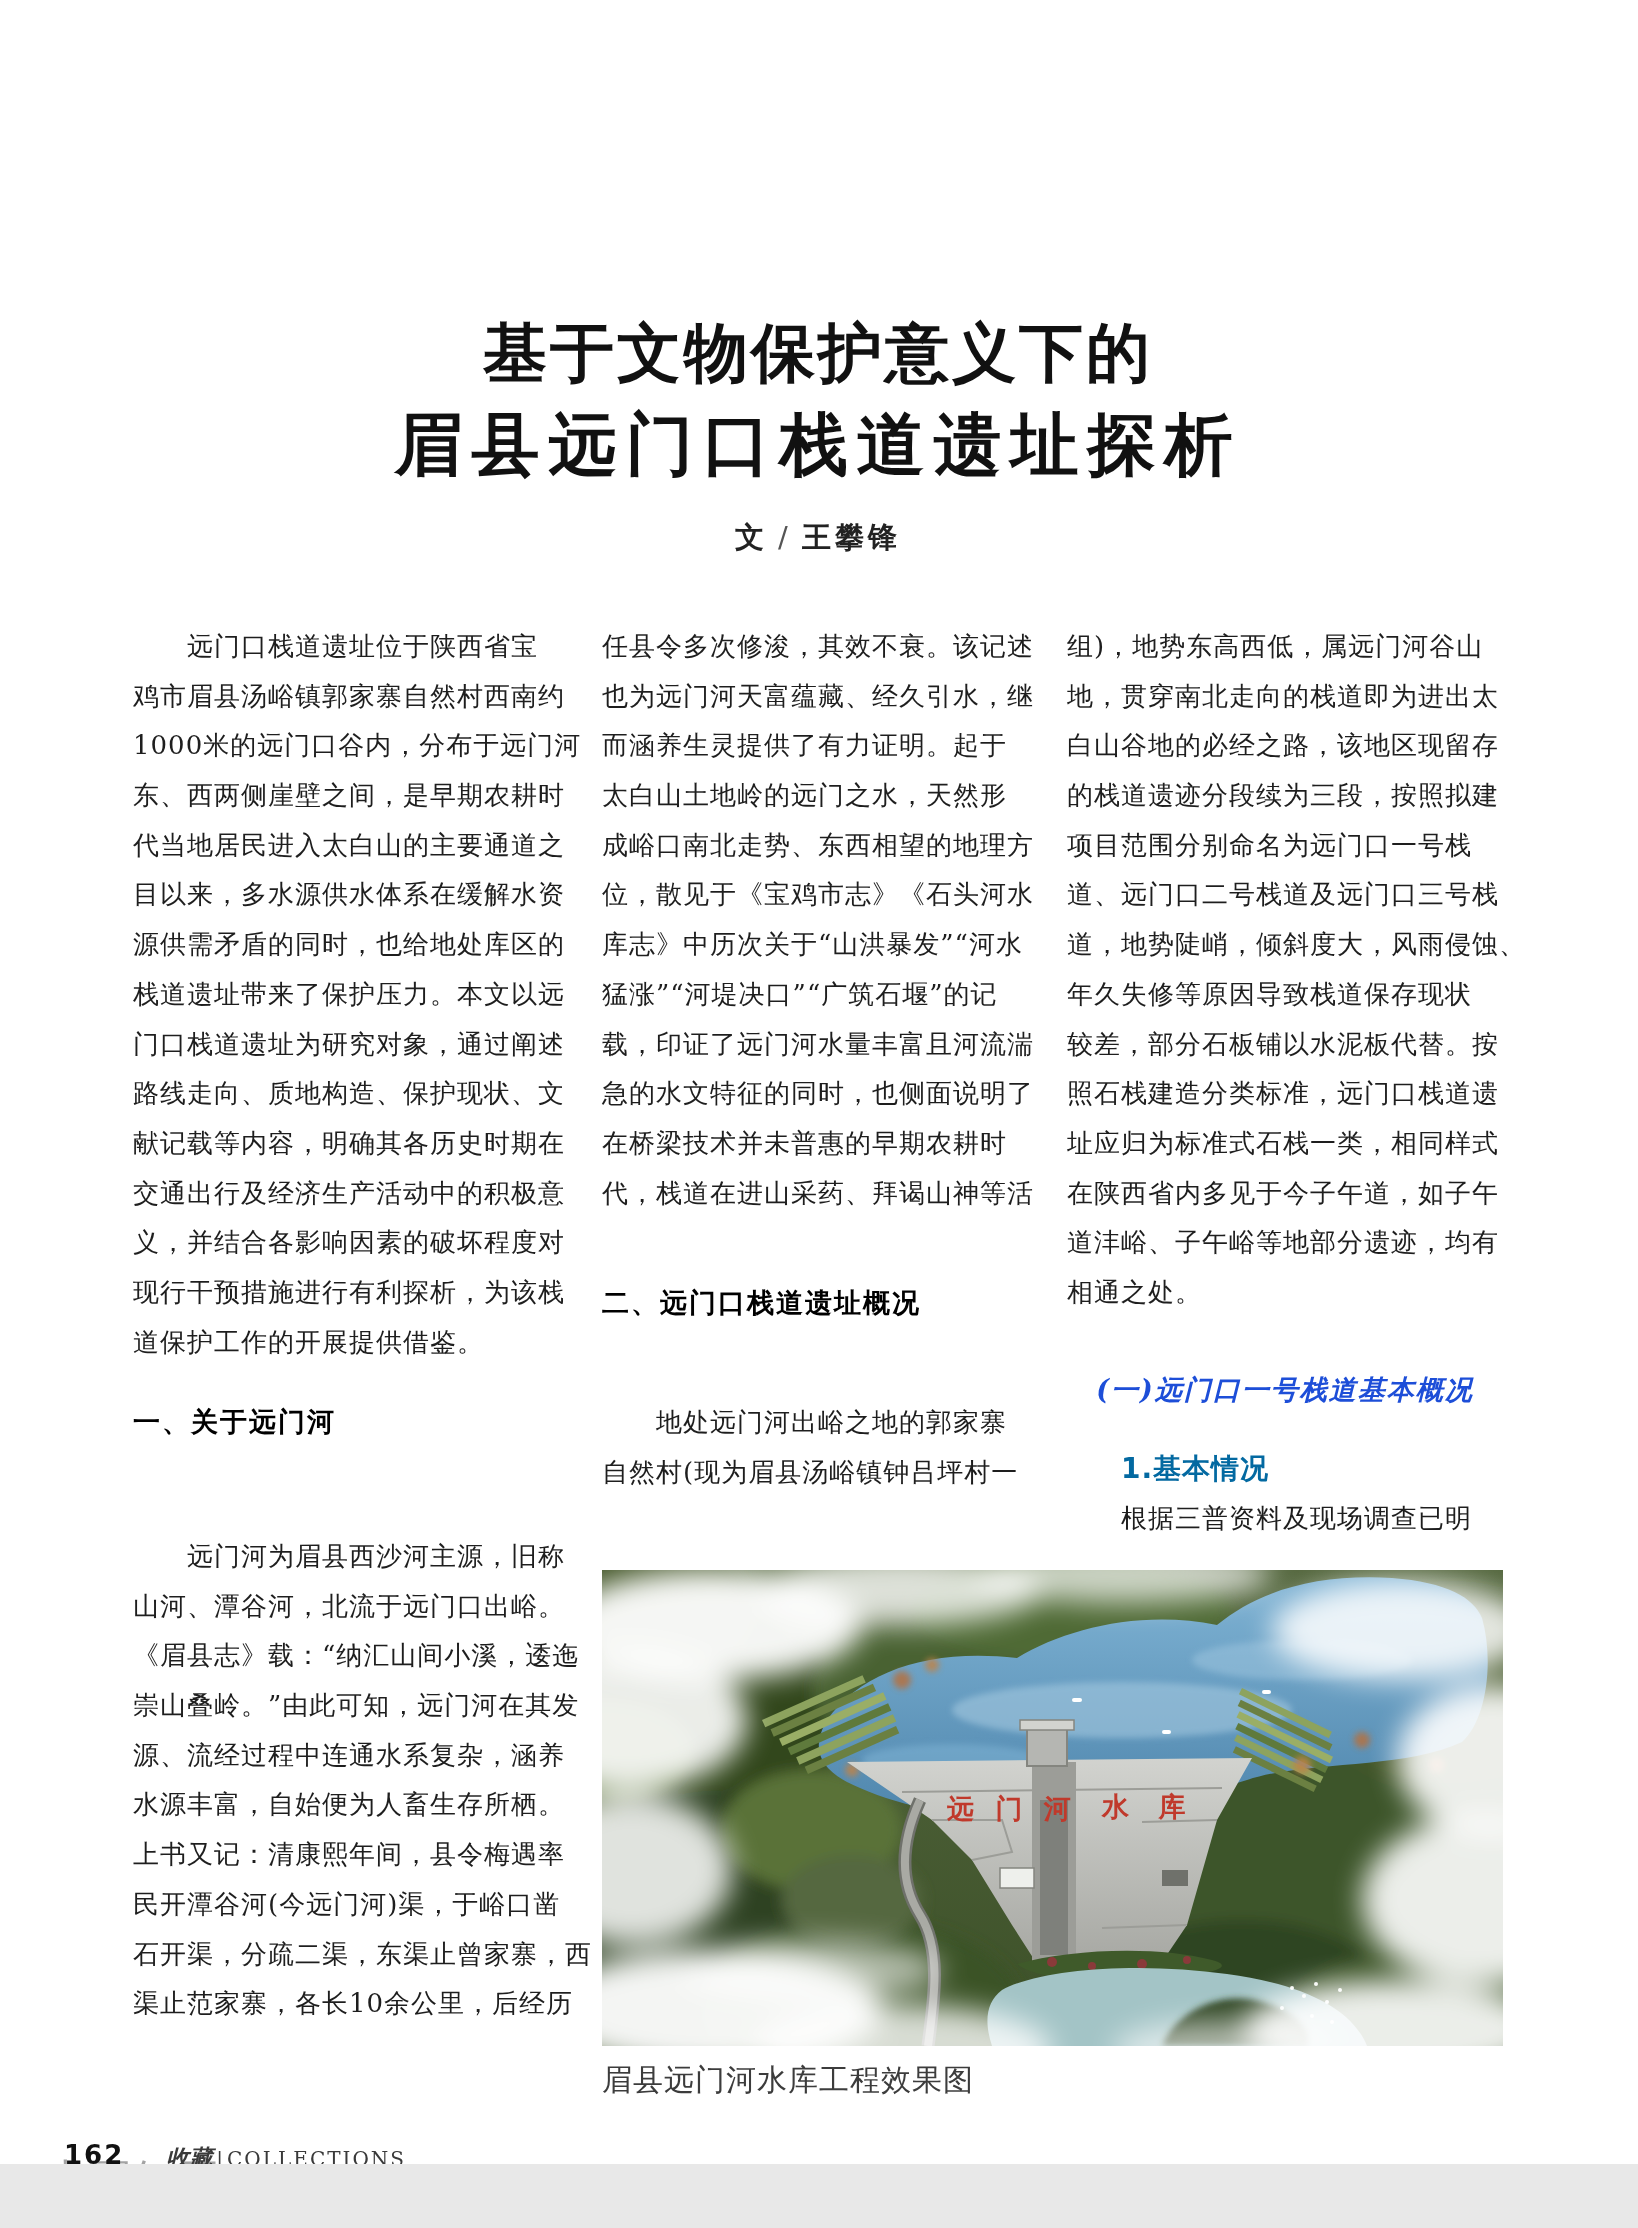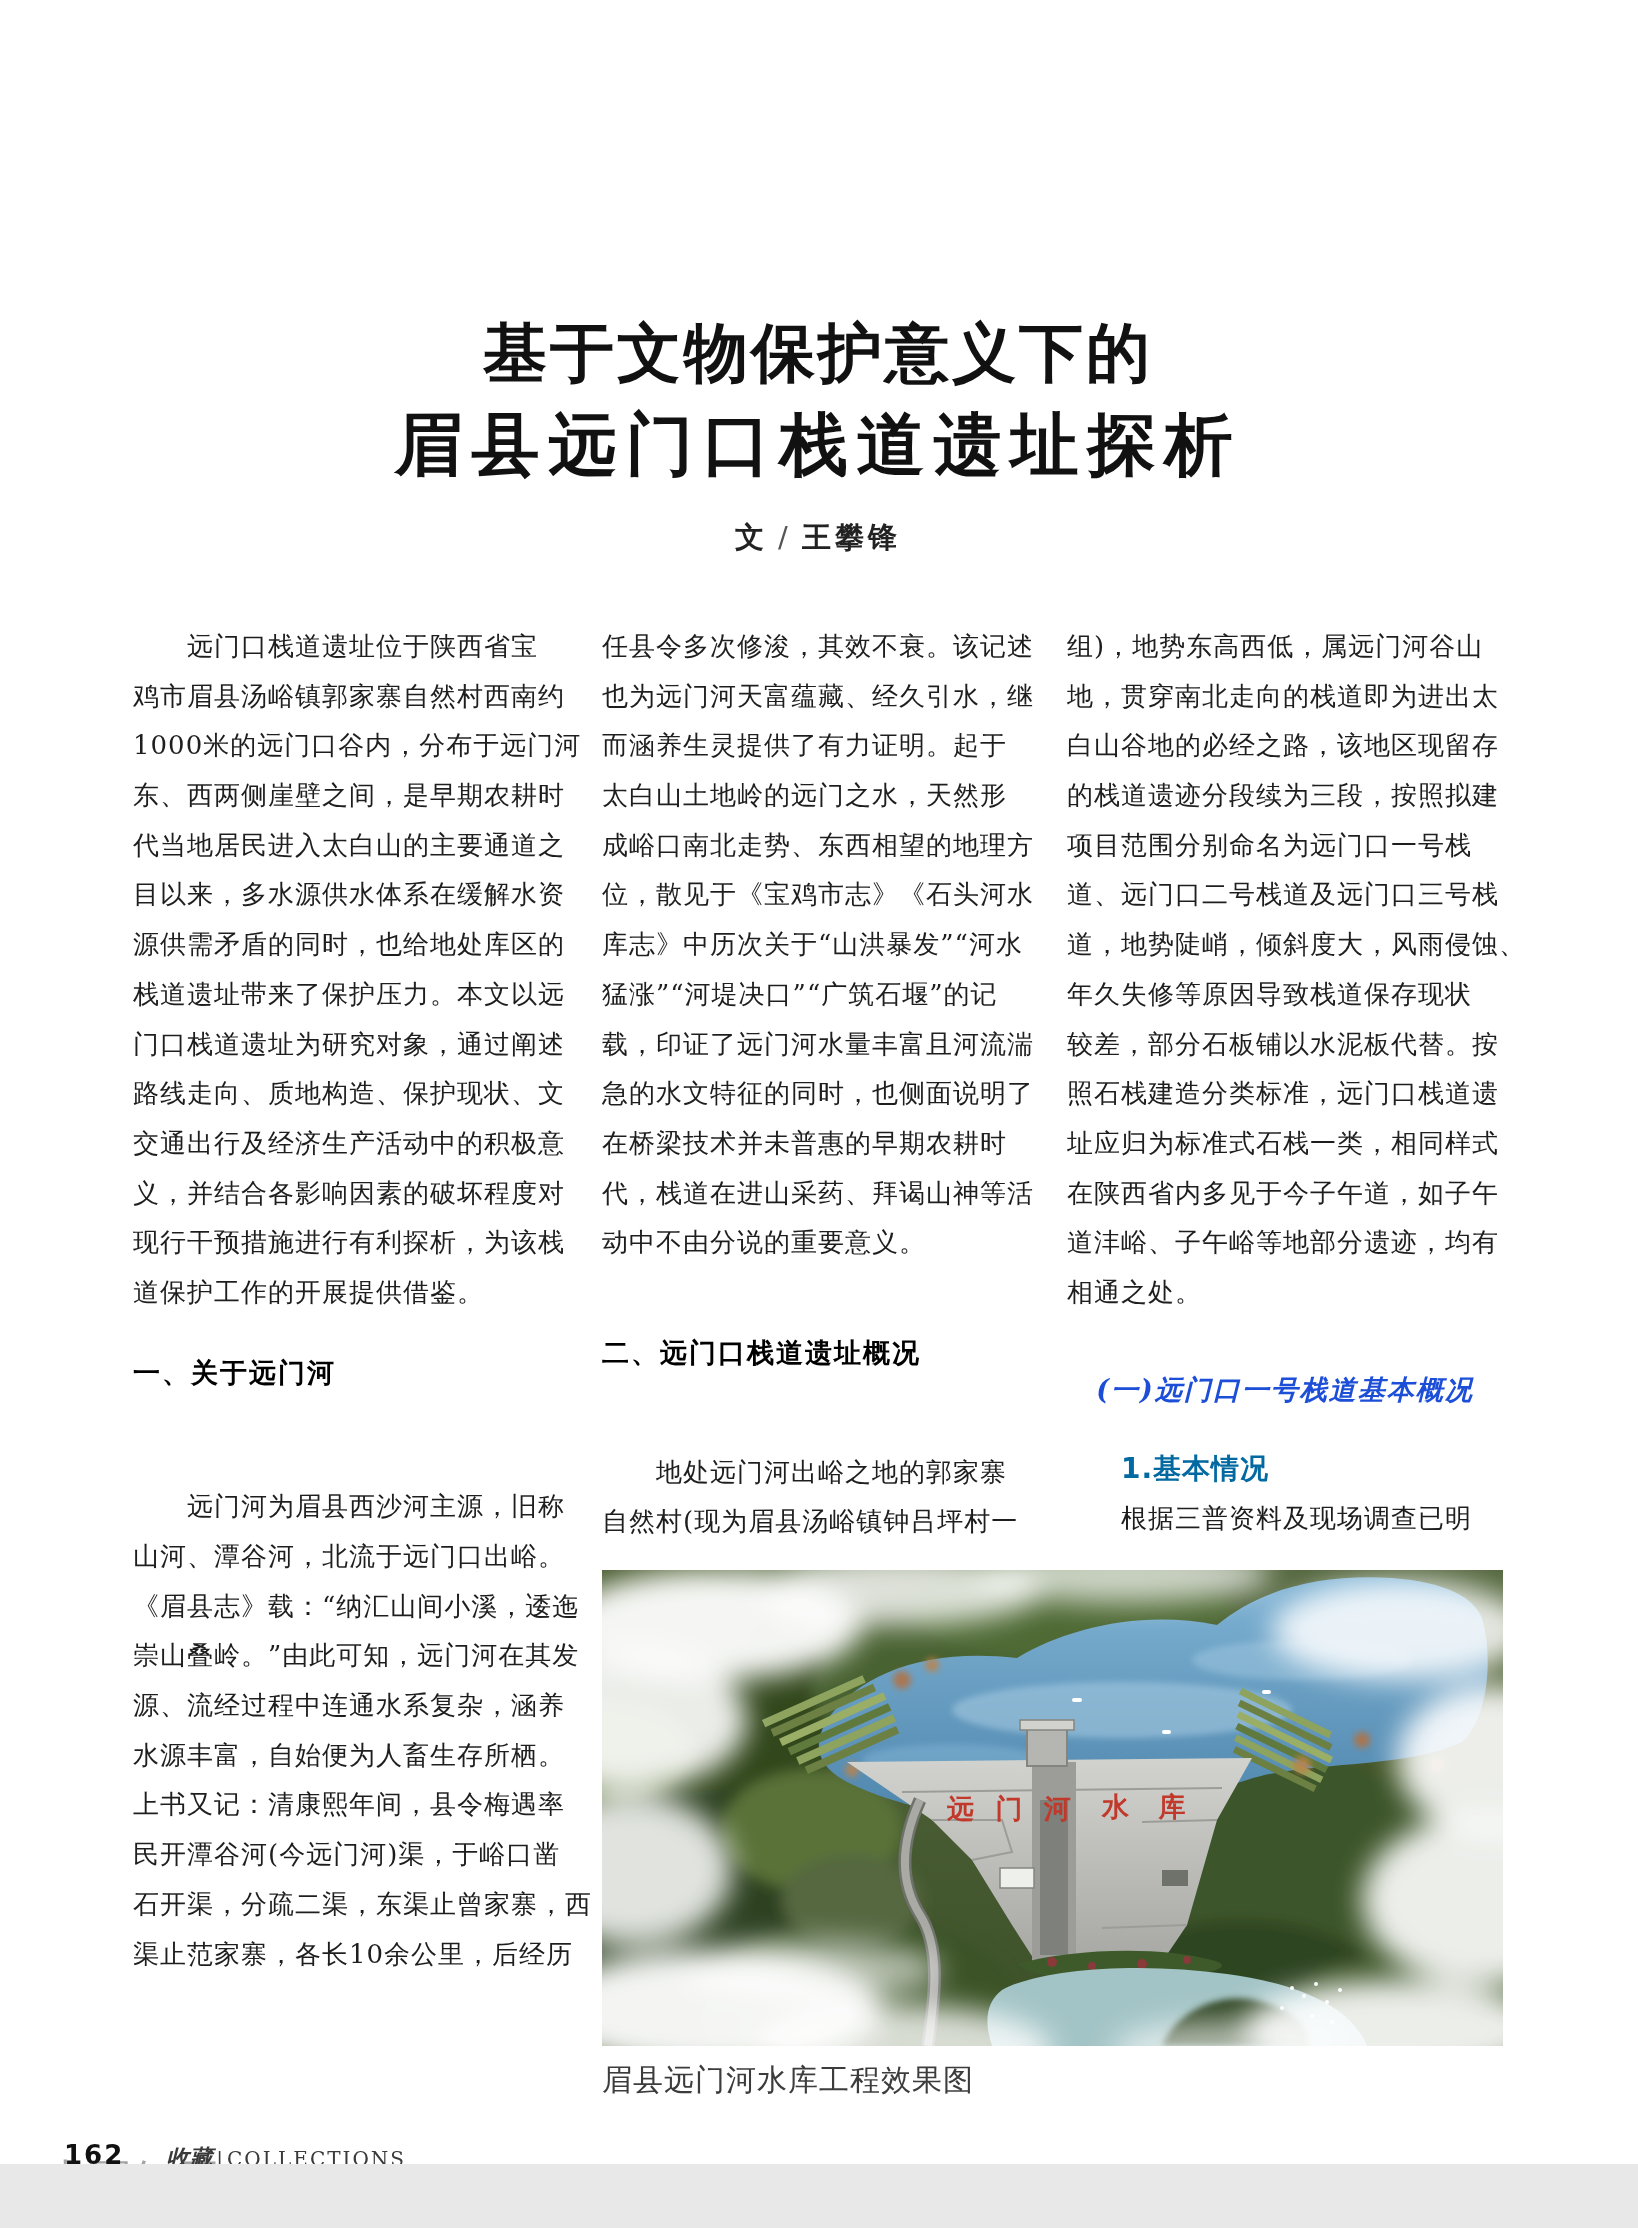--- a/index.html
+++ b/index.html
@@ -79,20 +79,21 @@
       <div class="line body">　　远门口栈道遗址位于陕西省宝</div>
       <div class="line body">鸡市眉县汤峪镇郭家寨自然村西南约</div>
       <div class="line body">1000米的远门口谷内，分布于远门河</div>
       <div class="line body">东、西两侧崖壁之间，是早期农耕时</div>
       <div class="line body">代当地居民进入太白山的主要通道之</div>
       <div class="line body">目以来，多水源供水体系在缓解水资</div>
       <div class="line body">源供需矛盾的同时，也给地处库区的</div>
       <div class="line body">栈道遗址带来了保护压力。本文以远</div>
       <div class="line body">门口栈道遗址为研究对象，通过阐述</div>
       <div class="line body">路线走向、质地构造、保护现状、文</div>
+      <div class="line body">献记载等内容，明确其各历史时期在</div>
       <div class="line body">交通出行及经济生产活动中的积极意</div>
       <div class="line body">义，并结合各影响因素的破坏程度对</div>
       <div class="line body">现行干预措施进行有利探析，为该栈</div>
       <div class="line body">道保护工作的开展提供借鉴。</div>
       <div class="line h1 mt30 mb85">一、关于远门河</div>
       <div class="line body">　　远门河为眉县西沙河主源，旧称</div>
       <div class="line body">山河、潭谷河，北流于远门口出峪。</div>
       <div class="line body">《眉县志》载：“纳汇山间小溪，逶迤</div>
       <div class="line body">崇山叠岭。”由此可知，远门河在其发</div>
       <div class="line body">源、流经过程中连通水系复杂，涵养</div>
@@ -108,21 +109,20 @@
       <div class="line body">而涵养生灵提供了有力证明。起于</div>
       <div class="line body">太白山土地岭的远门之水，天然形</div>
       <div class="line body">成峪口南北走势、东西相望的地理方</div>
       <div class="line body">位，散见于《宝鸡市志》《石头河水</div>
       <div class="line body">库志》中历次关于“山洪暴发”“河水</div>
       <div class="line body">猛涨”“河堤决口”“广筑石堰”的记</div>
       <div class="line body">载，印证了远门河水量丰富且河流湍</div>
       <div class="line body">急的水文特征的同时，也侧面说明了</div>
       <div class="line body">在桥梁技术并未普惠的早期农耕时</div>
       <div class="line body">代，栈道在进山采药、拜谒山神等活</div>
-      <div class="line body">动中不由分说的重要意义。</div>
       <div class="line h1 mt60 mb70">二、远门口栈道遗址概况</div>
       <div class="line body">　　地处远门河出峪之地的郭家寨</div>
       <div class="line body">自然村(现为眉县汤峪镇钟吕坪村一</div>
     </div>
   <div class="col col-3">
       <div class="line body">组)，地势东高西低，属远门河谷山</div>
       <div class="line body">地，贯穿南北走向的栈道即为进出太</div>
       <div class="line body">白山谷地的必经之路，该地区现留存</div>
       <div class="line body">的栈道遗迹分段续为三段，按照拟建</div>
       <div class="line body">项目范围分别命名为远门口一号栈</div>

